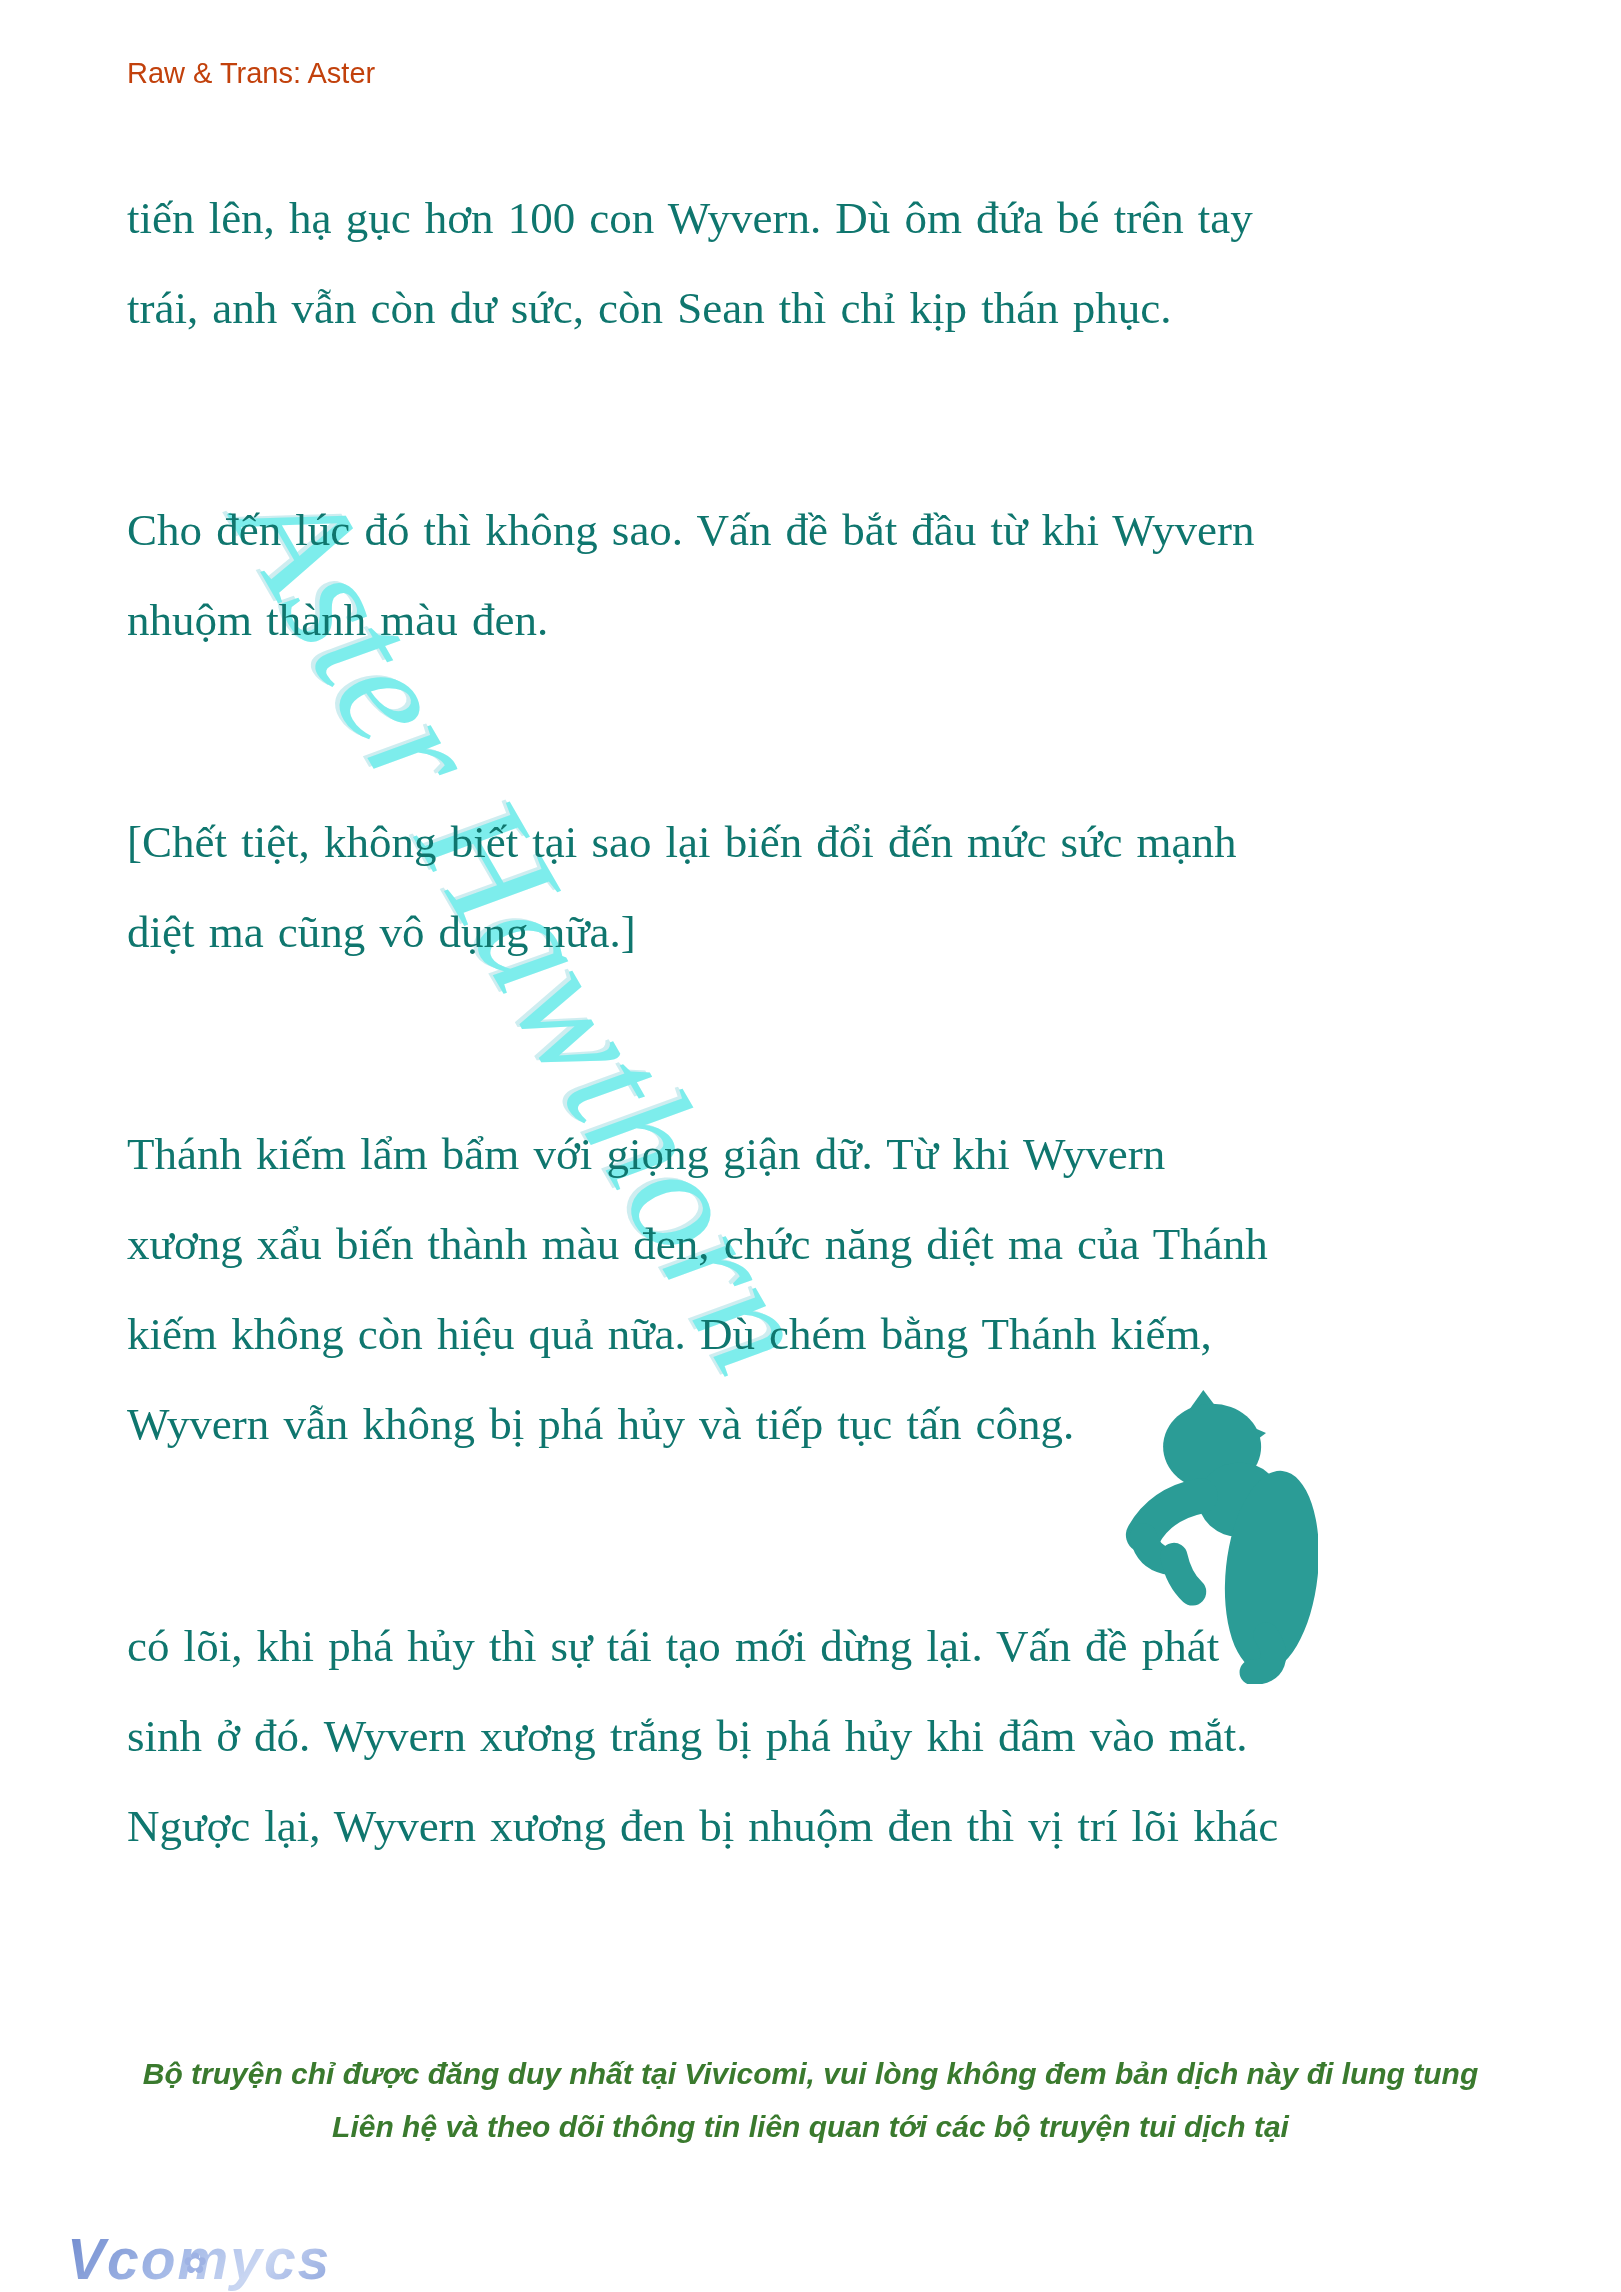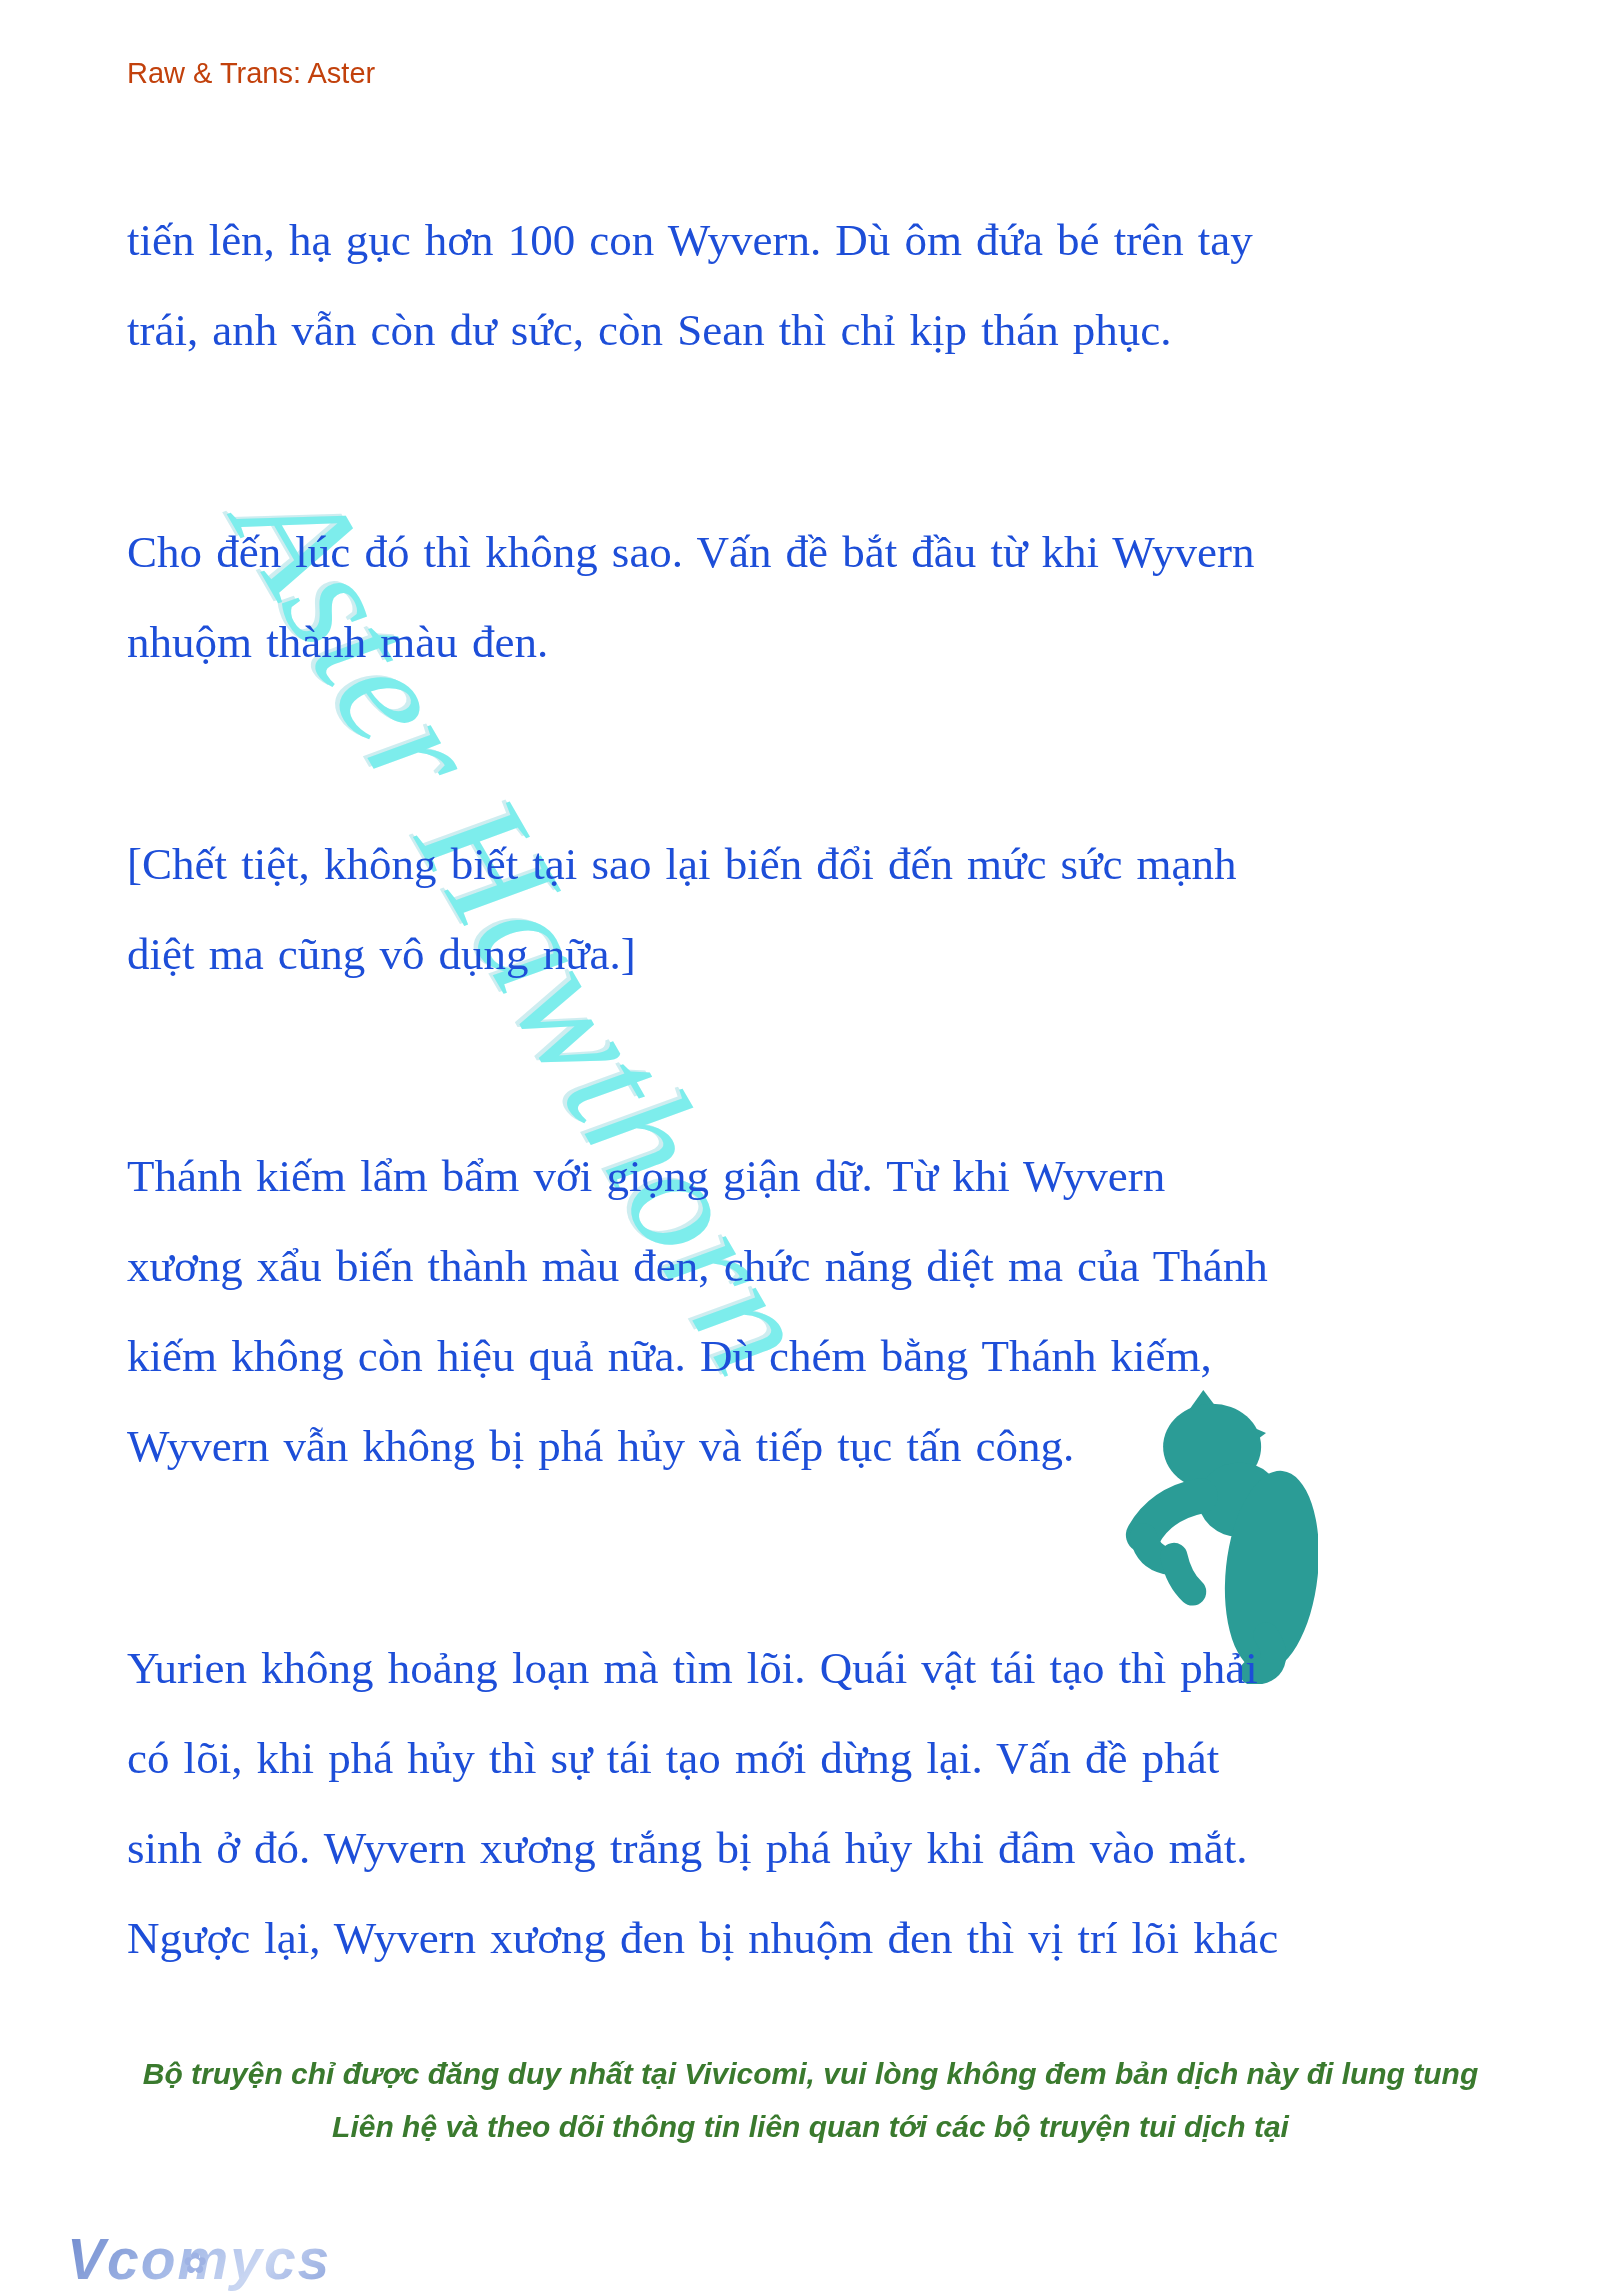--- a/index.html
+++ b/index.html
@@ -36,24 +36,24 @@
 
   
   .cat {
     position: absolute; left: 1117px; top: 1390px;
     width: 201px; height: 294px;
     z-index: 1;
   }
 
   
   .body-text {
-    position: absolute; left: 127px; top: 195px;
+    position: absolute; left: 127px; top: 173px;
     width: 1333px;
     font-size: 45px; line-height: 90px;
-    color: #1d4ed8;
+    color: #0f766e;
     word-spacing: 2.9px;
     z-index: 2;
   }
   .para { margin: 0 0 132px 0; }
   .line { display: block; white-space: nowrap; }
 
   
   .footer {
     position: absolute; left: 0; top: 2047px; width: 1621px;
     text-align: center;
@@ -122,21 +122,20 @@
         <span class="line">[Chết tiệt, không biết tại sao lại biến đổi đến mức sức mạnh</span>
         <span class="line">diệt ma cũng vô dụng nữa.]</span>
       </p>
     <p class="para">
         <span class="line">Thánh kiếm lẩm bẩm với giọng giận dữ. Từ khi Wyvern</span>
         <span class="line">xương xẩu biến thành màu đen, chức năng diệt ma của Thánh</span>
         <span class="line">kiếm không còn hiệu quả nữa. Dù chém bằng Thánh kiếm,</span>
         <span class="line">Wyvern vẫn không bị phá hủy và tiếp tục tấn công.</span>
       </p>
     <p class="para">
-        <span class="line">Yurien không hoảng loạn mà tìm lõi. Quái vật tái tạo thì phải</span>
         <span class="line">có lõi, khi phá hủy thì sự tái tạo mới dừng lại. Vấn đề phát</span>
         <span class="line">sinh ở đó. Wyvern xương trắng bị phá hủy khi đâm vào mắt.</span>
         <span class="line">Ngược lại, Wyvern xương đen bị nhuộm đen thì vị trí lõi khác</span>
       </p>
   </div>
 
   <div class="footer">
       <div class="footer-line">Bộ truyện chỉ được đăng duy nhất tại Vivicomi, vui lòng không đem bản dịch này đi lung tung</div>
       <div class="footer-line">Liên hệ và theo dõi thông tin liên quan tới các bộ truyện tui dịch tại</div>
     </div>

